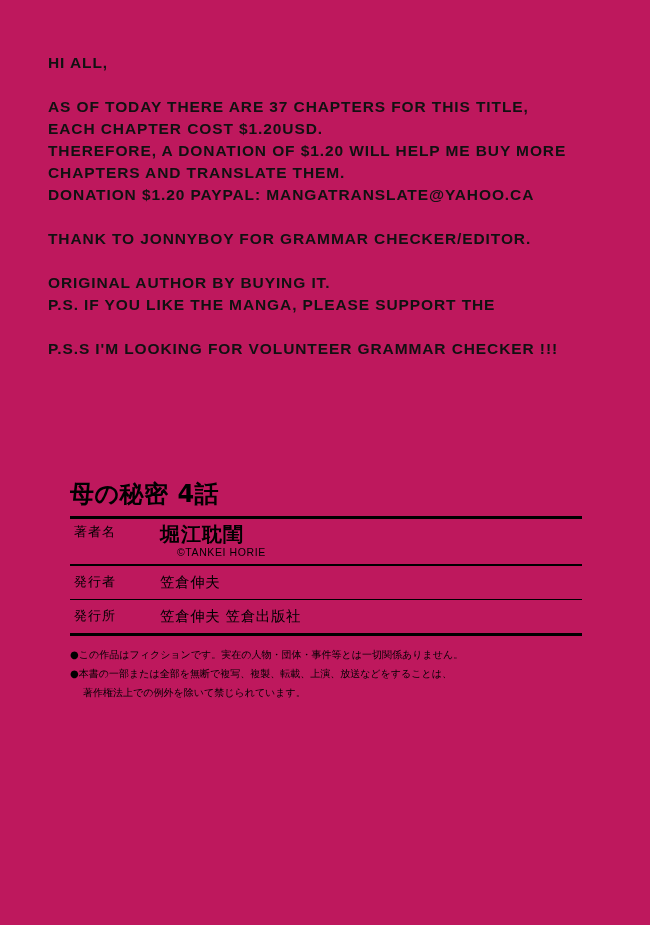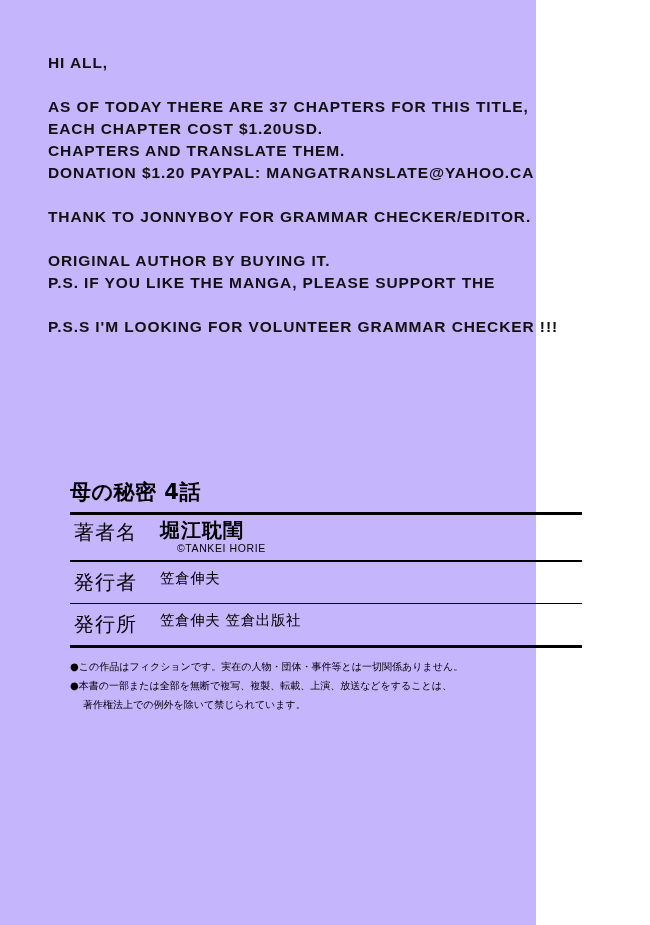--- a/index.html
+++ b/index.html
@@ -11,23 +11,23 @@
     width: 650px;
     height: 925px;
     position: relative;
     font-family: "Liberation Sans", sans-serif;
     color: #000000;
     overflow: hidden;
   }
   .page {
     position: absolute;
     left: 0; top: 0;
-    width: 536px;
+    width: 650px;
     height: 925px;
-    background: #c4b5fd;
+    background: #be185d;
   }
 
   
   .note {
     position: absolute;
     left: 48px;
     top: 52px;
     width: 570px;
     font-family: "Liberation Sans", sans-serif;
     font-weight: bold;
@@ -47,41 +47,41 @@
   
   .colophon {
     position: absolute;
     left: 70px;
     top: 478px;
     width: 512px;
   }
   .colophon-title {
     font-family: "DejaVu Sans", sans-serif;
     font-weight: bold;
-    font-size: 21px;
+    font-size: 24px;
     letter-spacing: 0.5px;
     padding-bottom: 6px;
     color: #000;
   }
   .rule-thick {
     border-top: 3px solid #000;
     margin: 0;
   }
   .rule-thin {
     border-top: 1px solid #000;
     margin: 0;
   }
   .row {
     display: flex;
     align-items: flex-start;
     padding: 7px 0 7px 0;
   }
   .row .label {
     font-family: "DejaVu Sans", sans-serif;
-    font-size: 20px;
+    font-size: 13px;
     font-weight: normal;
     width: 86px;
     flex: 0 0 86px;
     padding-left: 4px;
     color: #000;
     letter-spacing: 1px;
   }
   .row .value {
     font-family: "DejaVu Sans", sans-serif;
     font-size: 14.5px;
@@ -126,20 +126,21 @@
 </head>
 <body>
 
 <div class="page">
 
   <div class="note">
     <p>Hi all,</p>
     <div class="gap"></div>
     <p>As of today there are 37 chapters for this title,</p>
     <p>each chapter cost $1.20USD.</p>
+    <p>Therefore, a donation of $1.20 will help me buy more</p>
     <p>chapters and translate them.</p>
     <p>Donation $1.20 paypal: mangatranslate@yahoo.ca</p>
     <div class="gap"></div>
     <p>Thank to Jonnyboy for grammar checker/editor.</p>
     <div class="gap"></div>
     <p>original author by buying it.</p>
     <p>P.S. If you like the manga, please support the</p>
     <div class="gap"></div>
     <p>P.S.S I'm looking for volunteer grammar checker !!!</p>
   </div>

